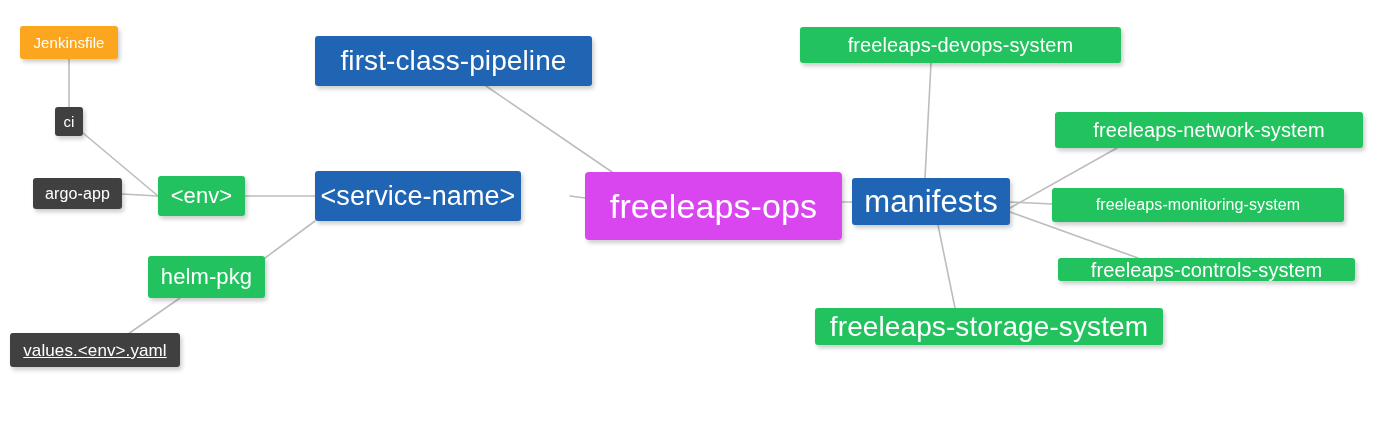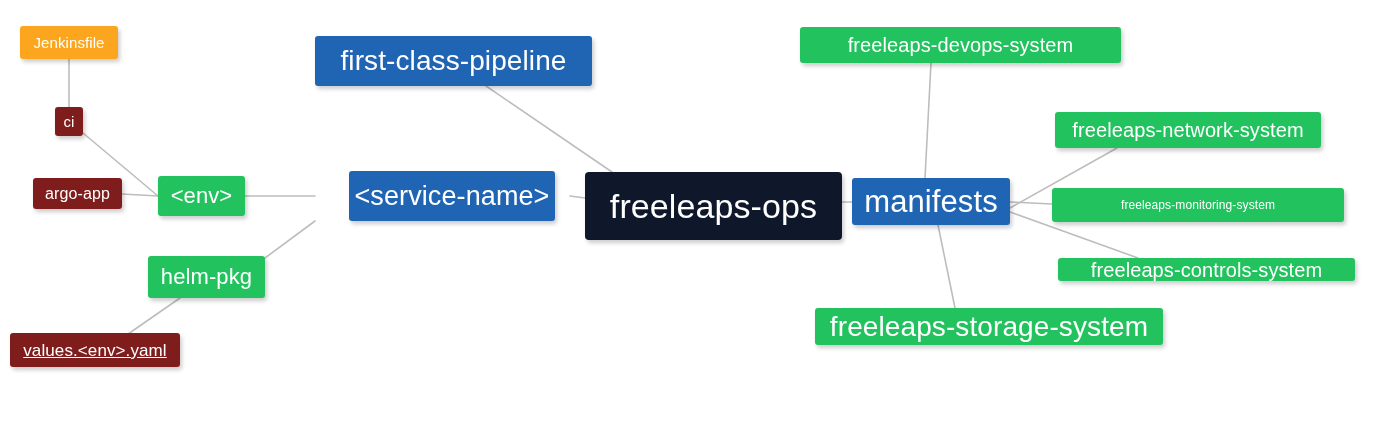--- a/index.html
+++ b/index.html
@@ -35,27 +35,27 @@
     justify-content: center;
     color: #ffffff;
     border-radius: 3px;
     box-shadow: 2px 3px 4px rgba(0,0,0,0.20);
     white-space: nowrap;
     line-height: 1;
     letter-spacing: 0.1px;
     padding: 0 10px;
   }
   .n-root {
-    background: #0f172a;
+    background: #d946ef;
     border-radius: 4px;
     font-size: 34px;
   }
   .n-blue   { background: #2064b4; }
   .n-green  { background: #22c35e; }
-  .n-red    { background: #7f1d1d; }
+  .n-red    { background: #404040; }
   .n-orange { background: #fca61f; }
 </style>
 </head>
 <body>
 
 <div id="canvas">
   <svg id="edges" viewBox="0 0 1390 421" width="1390" height="421" xmlns="http://www.w3.org/2000/svg">
       <line x1="69" y1="59" x2="69" y2="107" stroke="#bdbdbd" stroke-width="1.6" stroke-linecap="round"></line>
       <line x1="83" y1="133" x2="158" y2="196" stroke="#bdbdbd" stroke-width="1.6" stroke-linecap="round"></line>
       <line x1="122" y1="194" x2="158" y2="196" stroke="#bdbdbd" stroke-width="1.6" stroke-linecap="round"></line>
@@ -86,36 +86,36 @@
       </div>
       <div class="node n-green" style="left: 148px; top: 256px; width: 117px; height: 42px; font-size: 22px;">
         <span>helm-pkg</span>
       </div>
       <div class="node n-red" style="left: 10px; top: 333px; width: 170px; height: 34px; font-size: 17px; text-decoration: underline;">
         <span>values.&lt;env&gt;.yaml</span>
       </div>
       <div class="node n-blue" style="left: 315px; top: 36px; width: 277px; height: 50px; font-size: 28px;">
         <span>first-class-pipeline</span>
       </div>
-      <div class="node n-blue" style="left: 315px; top: 171px; width: 206px; height: 50px; font-size: 27px; margin-left: 34px;">
+      <div class="node n-blue" style="left: 315px; top: 171px; width: 206px; height: 50px; font-size: 27px;">
         <span>&lt;service-name&gt;</span>
       </div>
       <div class="node n-root" style="left: 585px; top: 172px; width: 257px; height: 68px; font-size: 34px;">
         <span>freeleaps-ops</span>
       </div>
       <div class="node n-blue" style="left: 852px; top: 178px; width: 158px; height: 47px; font-size: 31px;">
         <span>manifests</span>
       </div>
       <div class="node n-green" style="left: 800px; top: 27px; width: 321px; height: 36px; font-size: 20px;">
         <span>freeleaps-devops-system</span>
       </div>
-      <div class="node n-green" style="left: 1055px; top: 112px; width: 266px; height: 36px; font-size: 20px;">
+      <div class="node n-green" style="left: 1055px; top: 112px; width: 308px; height: 36px; font-size: 20px;">
         <span>freeleaps-network-system</span>
       </div>
-      <div class="node n-green" style="left: 1052px; top: 188px; width: 292px; height: 34px; font-size: 12px;">
+      <div class="node n-green" style="left: 1052px; top: 188px; width: 292px; height: 34px; font-size: 16px;">
         <span>freeleaps-monitoring-system</span>
       </div>
       <div class="node n-green" style="left: 1058px; top: 258px; width: 297px; height: 23px; font-size: 20px;">
         <span>freeleaps-controls-system</span>
       </div>
       <div class="node n-green" style="left: 815px; top: 308px; width: 348px; height: 37px; font-size: 28px;">
         <span>freeleaps-storage-system</span>
       </div>
     </div>
 </div>

